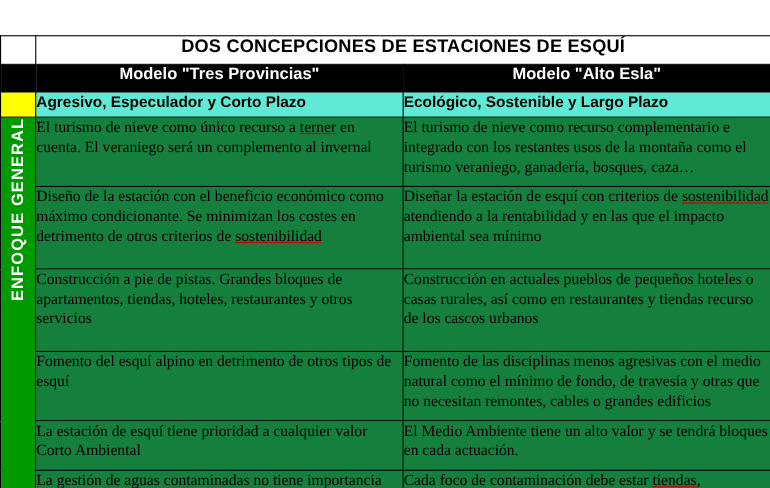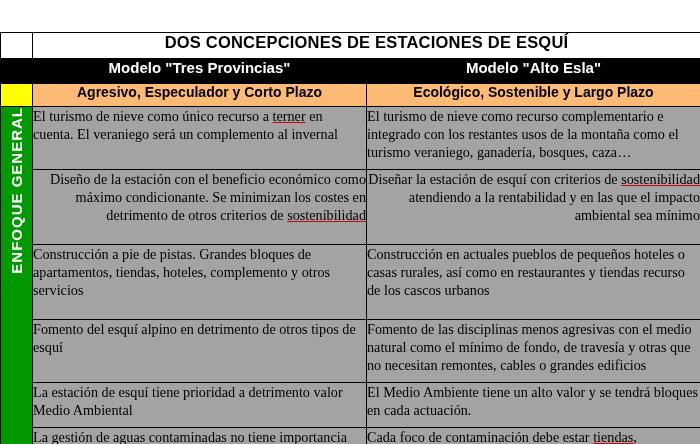--- a/index.html
+++ b/index.html
@@ -63,23 +63,22 @@
     color: #ffffff;
     text-align: center;
     font-family: "Liberation Sans", sans-serif;
     font-weight: bold;
     font-size: 15px;
     padding: 4px 0 5px 0;
     height: 24px;
   }
   
   .sub-cell {
-    background: #fdba74;
+    background: #5eead4;
     color: #000000;
-    text-align: center;
     font-family: "Liberation Sans", sans-serif;
     font-weight: bold;
     font-size: 14px;
     padding: 3px 0 4px 0;
     height: 22px;
   }
 
   
   .side-cell {
     background: #009900;
@@ -95,34 +94,34 @@
     font-weight: bold;
     font-size: 15px;
     letter-spacing: 1px;
     white-space: nowrap;
     display: inline-block;
     line-height: 32px;
   }
 
   
   .body-cell {
-    background: #a3a3a3;
+    background: #15803d;
     color: #000000;
     font-family: "Liberation Serif", serif;
     font-size: 14.2px;
     line-height: 1.28;
     padding: 5px 7px 6px 7px;
   }
   .body-cell .u {
     text-decoration: underline;
     text-decoration-color: #cc0000;
     text-decoration-thickness: 1px;
   }
   .row-h1 { height: 62px; }
-  .row-h2 { height: 74px; text-align: right; }
+  .row-h2 { height: 74px; }
   .row-h3 { height: 74px; }
   .row-h4 { height: 62px; }
   .row-h5 { height: 44px; }
   .row-h6 { height: 56px; }
 </style>
 </head>
 <body>
 
 <div class="sheet">
   <table class="grid">
@@ -152,29 +151,29 @@
           <span class="side-inner">ENFOQUE GENERAL</span>
         </td>
         <td class="body-cell row-h1">El turismo de nieve como único recurso a <span class="u">terner</span> en cuenta. El veraniego será un complemento al invernal</td>
         <td class="body-cell row-h1">El turismo de nieve como recurso complementario e integrado con los restantes usos de la montaña como el turismo veraniego, ganadería, bosques, caza…</td>
       </tr>
       <tr>
         <td class="body-cell row-h2">Diseño de la estación con el beneficio económico como máximo condicionante. Se minimizan los costes en detrimento de otros criterios de <span class="u">sostenibilidad</span></td>
         <td class="body-cell row-h2">Diseñar la estación de esquí con criterios de <span class="u">sostenibilidad</span> atendiendo a la rentabilidad y en las que el impacto ambiental sea mínimo</td>
       </tr>
       <tr>
-        <td class="body-cell row-h3">Construcción a pie de pistas. Grandes bloques de apartamentos, tiendas, hoteles, complemento y otros servicios</td>
+        <td class="body-cell row-h3">Construcción a pie de pistas. Grandes bloques de apartamentos, tiendas, hoteles, restaurantes y otros servicios</td>
         <td class="body-cell row-h3">Construcción en actuales pueblos de pequeños hoteles o casas rurales, así como en restaurantes y tiendas recurso de los cascos urbanos</td>
       </tr>
       <tr>
         <td class="body-cell row-h4">Fomento del esquí alpino en detrimento de otros tipos de esquí</td>
         <td class="body-cell row-h4">Fomento de las disciplinas menos agresivas con el medio natural como el mínimo de fondo, de travesía y otras que no necesitan remontes, cables o grandes edificios</td>
       </tr>
       <tr>
-        <td class="body-cell row-h5">La estación de esquí tiene prioridad a detrimento valor Medio Ambiental</td>
+        <td class="body-cell row-h5">La estación de esquí tiene prioridad a cualquier valor Corto Ambiental</td>
         <td class="body-cell row-h5">El Medio Ambiente tiene un alto valor y se tendrá bloques en cada actuación.</td>
       </tr>
       <tr>
         <td class="body-cell row-h6">La gestión de aguas contaminadas no tiene importancia siempre que no deteriore gravemente la imagen de la estación</td>
         <td class="body-cell row-h6">Cada foco de contaminación debe estar <span class="u">tiendas</span>, controlado y solucionado ya en el Proyecto inicial de Estación</td>
       </tr>
     </tbody>
   </table>
 </div>
 

